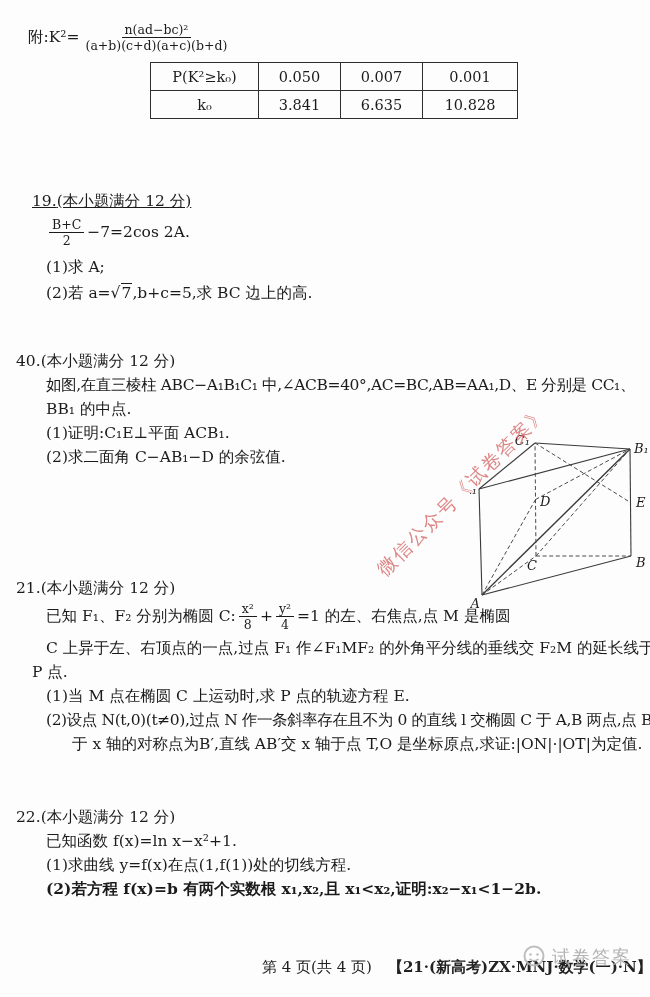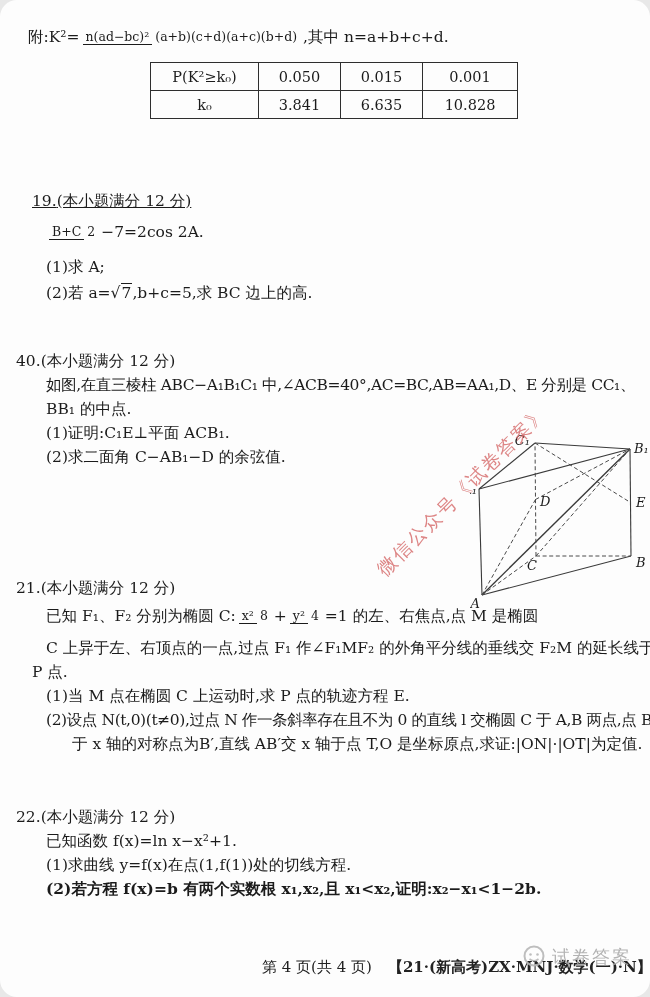--- a/index.html
+++ b/index.html
@@ -1,28 +1,27 @@
 <!DOCTYPE html>
 <html><head>
 <meta charset="utf-8">
 <style>
   html,body { margin:0; padding:0; background:#e8e8e8; }
   .page {
     position:relative; width:650px; height:997px; margin:0 auto;
     background:#fdfdfd; overflow:hidden;
     font-family:"DejaVu Serif","Liberation Serif",serif;
     color:#1b1b1b;
-    border-radius:17px;
   }
   .abs { position:absolute; white-space:nowrap; }
   .tline { font-size:15.5px; line-height:22px; }
   .tight { letter-spacing:-0.4px; }
   .qheader { font-size:15.5px; line-height:22px; }
   .mline { display:flex; align-items:center; font-size:15.5px; }
-  .frac { display:inline-flex; flex-direction:row; 
+  .frac { display:inline-flex; flex-direction:column; align-items:center;
           font-size:12.5px; line-height:1.2; margin:7px 3px; vertical-align:middle; }
   .frac .num { display:block; border-bottom:1px solid #1b1b1b; padding:0 3px; text-align:center; }
   .frac .den { display:block; padding:0 3px; text-align:center; }
   .sqrtbody { border-top:1px solid #1b1b1b; padding:0 1px; }
   table.ktable { border-collapse:collapse; font-size:14.5px; table-layout:fixed; }
   table.ktable td { border:1.5px solid #2e2e2e; text-align:center; height:27px; padding:0 4px; }
   .footer { font-size:15px; color:#222; }
   .footer .code { font-weight:bold; margin-left:16px; }
   .wm-diagonal {
     transform-origin:0 100%; transform:rotate(-45deg);
@@ -39,35 +38,34 @@
 <body>
 
 <div class="page">
 
   <div class="abs mline" style="left:28px; top:16px; height:42px;">
     <span>附:K²=</span>
     <span class="frac">
       <span class="num">n(ad−bc)²</span>
       <span class="den">(a+b)(c+d)(a+c)(b+d)</span>
     </span>
-    <span>,其中 n=a+b+c+d.</span>
   </div>
 
   <table class="abs ktable" style="left:150px; top:62px; width:367px;">
     <colgroup>
         <col style="width:108px">
         <col style="width:82px">
         <col style="width:82px">
         <col style="width:95px">
       </colgroup>
     <tbody>
         <tr>
       <td>P(K²≥k₀)</td>
       <td>0.050</td>
-      <td>0.015</td>
+      <td>0.007</td>
       <td>0.001</td>
     </tr>
     <tr>
       <td>k₀</td>
       <td>3.841</td>
       <td>6.635</td>
       <td>10.828</td>
     </tr>
   </tbody>
     </table>

